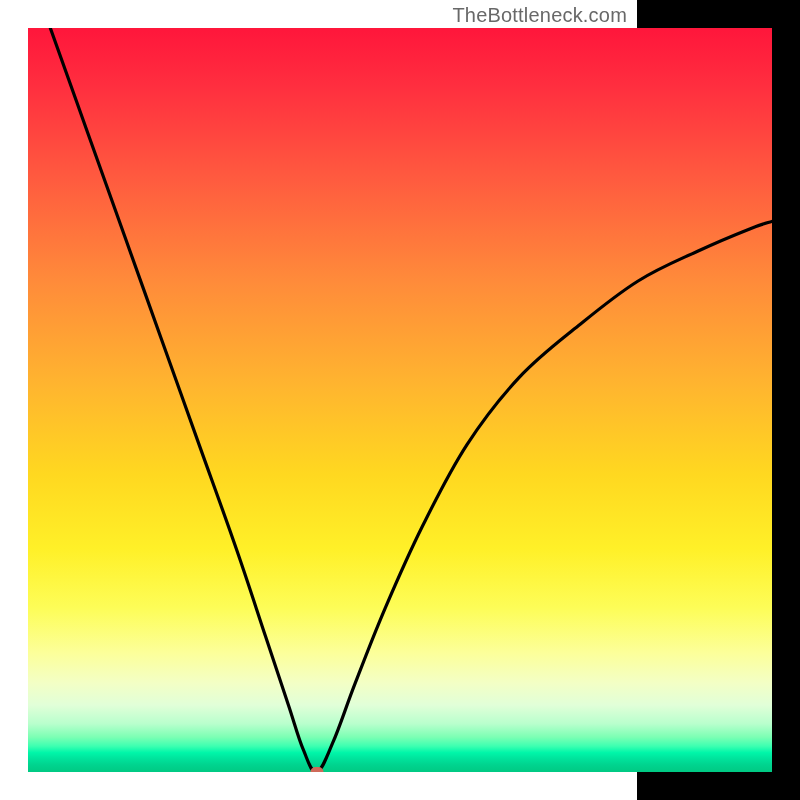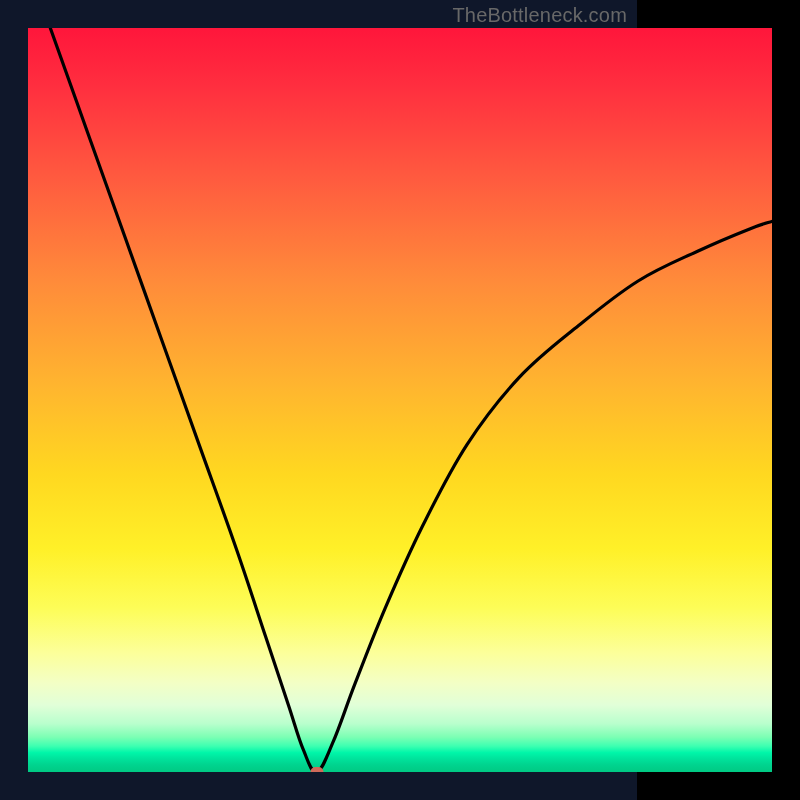--- a/index.html
+++ b/index.html
@@ -2,21 +2,21 @@
 <html><head>
 <meta charset="utf-8">
 <style>
   * { margin: 0; padding: 0; box-sizing: border-box; }
   html, body { width: 800px; height: 800px; overflow: hidden; }
   body { background: #000; font-family: Arial, sans-serif; }
   .frame {
     position: absolute;
     left: 0; top: 0;
     width: 637px; height: 800px;
-    background: #0f172a;
+    background: #ffffff;
   }
   .plot {
     position: absolute;
     left: 28px; top: 28px;
     width: 744px; height: 744px;
     overflow: hidden;
   }
   .gradient {
     position: absolute;
     left: 0; top: 0; right: 0; bottom: 0;

